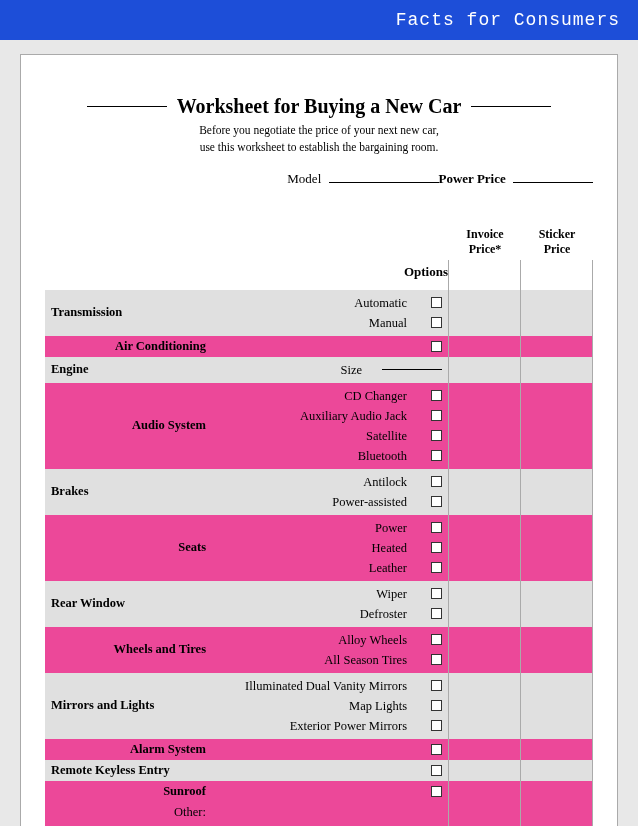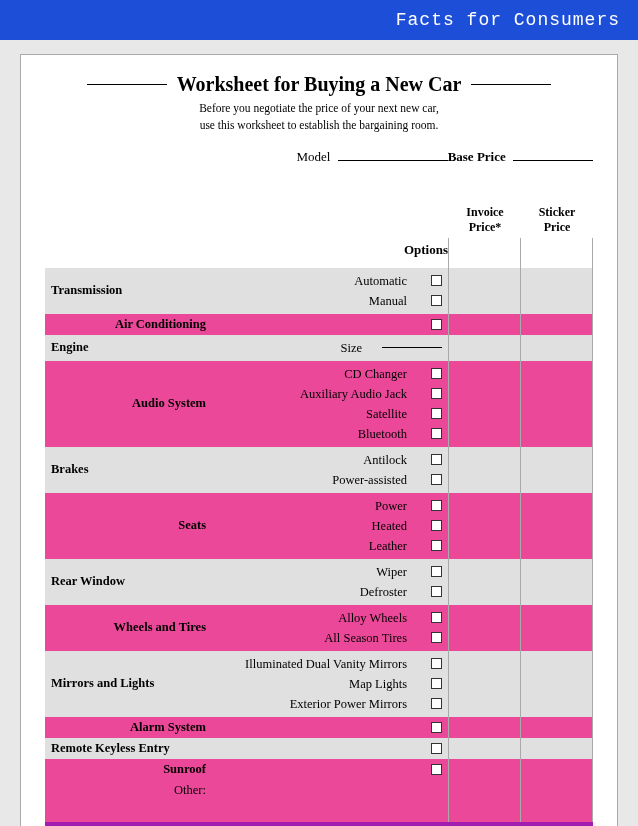--- a/index.html
+++ b/index.html
@@ -30,20 +30,21 @@
 
     .worksheet-title {
       text-align: center;
       font-size: 20px;
       font-weight: bold;
       margin-bottom: 4px;
       display: flex;
       align-items: center;
       justify-content: center;
       gap: 10px;
+      margin-top: 22px;
     }
 
     .title-line {
       flex: 1;
       height: 1px;
       background: black;
       max-width: 80px;
     }
 
     .subtitle {
@@ -206,21 +207,21 @@
     <span>Before you negotiate the price of your next new car,</span><br>
     <span>use this worksheet to establish the bargaining room.</span>
   </div>
 
   <div class="model-price-row">
     <div>
       <span>Model</span>
       <span class="model-underline"></span>
     </div>
     <div>
-      <span style="font-weight:bold;">Base Price</span>
+      <span style="font-weight:bold;">Power Price</span>
       <span class="base-price-underline"></span>
     </div>
   </div>
 
   <div class="col-headers">
     <div class="col-header">
       <div class="col-header-label">
         <span>Invoice</span><br>
         <span>Price*</span>
       </div>

